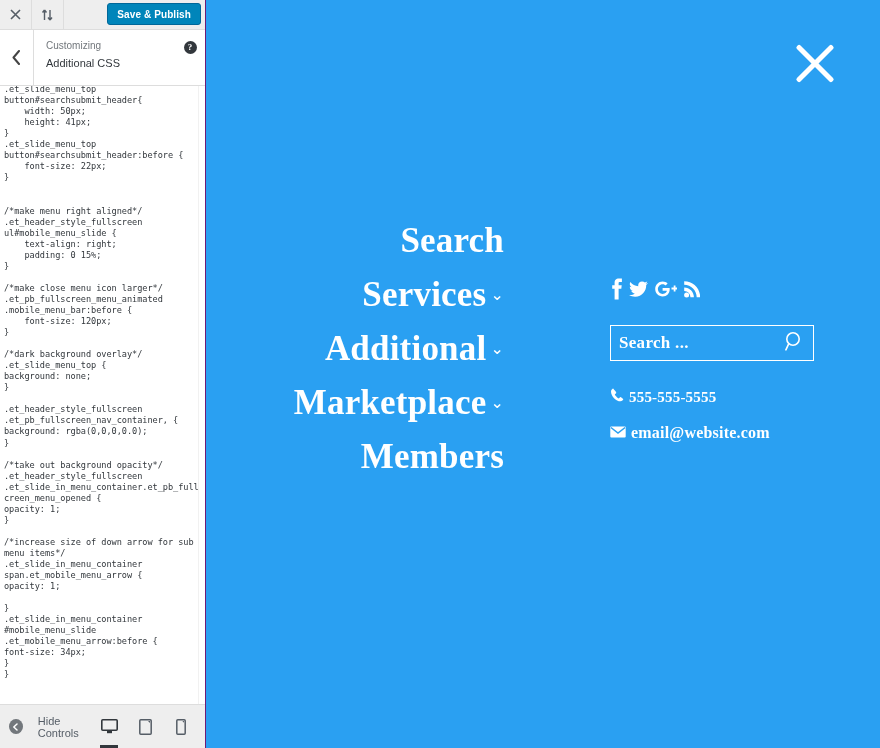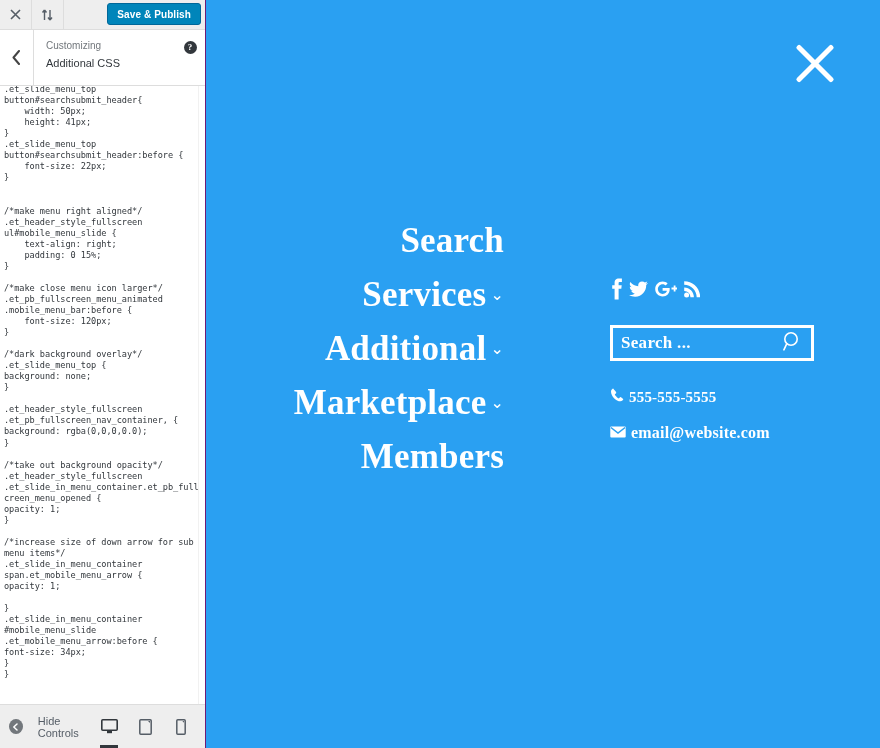--- a/index.html
+++ b/index.html
@@ -286,21 +286,21 @@
     cursor: pointer;
     display: flex;
     align-items: center;
     justify-content: center;
     color: #ffffff;
   }
   .search-box {
     margin-top: 23px;
     width: 204px;
     height: 36px;
-    border: 3px solid #ffffff;
+    border: 1px solid #ffffff;
     display: flex;
     align-items: center;
     padding: 0 9px 0 8px;
     cursor: text;
   }
   .search-text {
     flex: 1;
     color: #ffffff;
     font-size: 17px;
     font-weight: bold;

